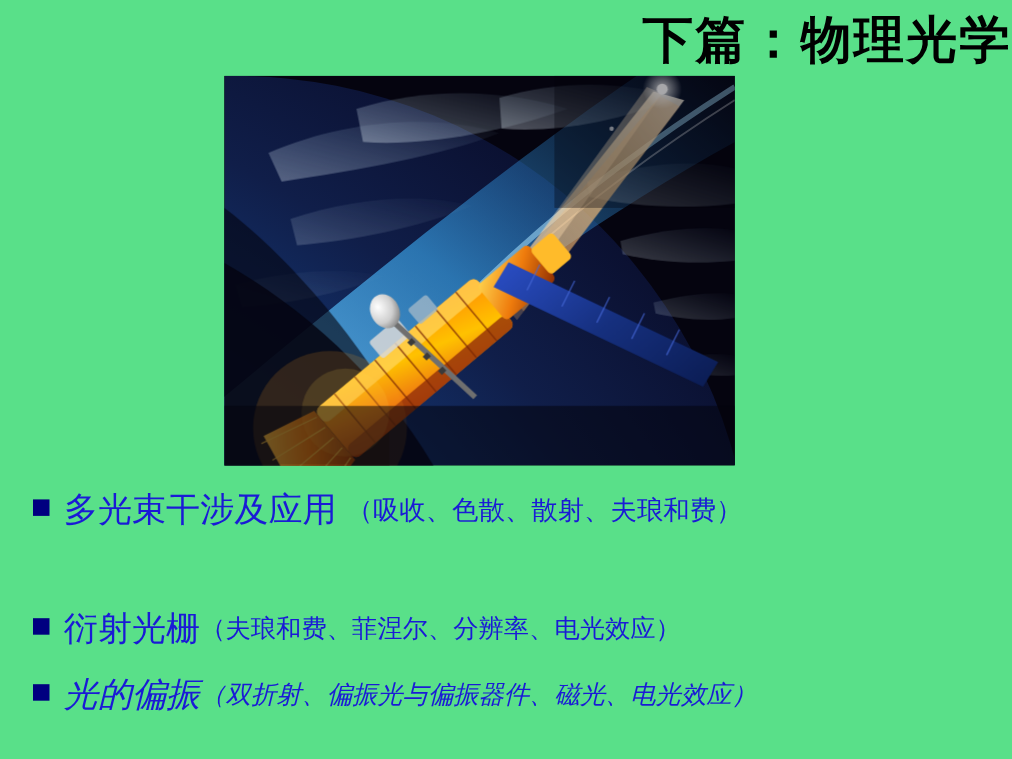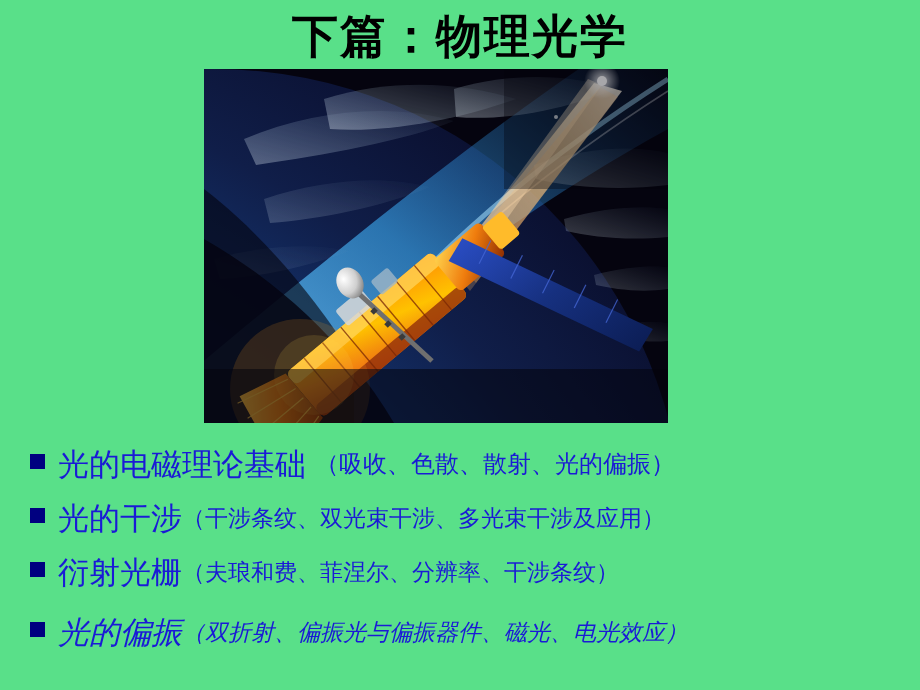--- a/index.html
+++ b/index.html
@@ -14,21 +14,21 @@
     overflow: hidden;
     position: relative;
   }
 
   
   #slide-title {
     position: absolute;
     left: 0;
     top: 8px;
     width: 920px;
-    text-align: center;
+    text-align: right;
     color: #000000;
     font-family: "DejaVu Sans", "Liberation Sans", sans-serif;
     font-weight: bold;
     font-size: 46px;
     line-height: 56px;
     letter-spacing: 2px;
     white-space: nowrap;
   }
 
   
@@ -245,28 +245,25 @@
     <circle cx="352" cy="48" r="2" fill="#ffffff" opacity="0.7"></circle>
 
     <rect x="0" y="300" width="464" height="54" fill="#04040c" opacity="0.55"></rect>
     <rect x="300" y="0" width="164" height="120" fill="#03030b" opacity="0.35"></rect>
   </svg>
 </div>
 
 <div id="topic-list">
 
   <div class="topic-row" id="row-0">
-    <span class="bullet-marker"></span><span class="topic-main">光的电磁理论基础</span><span class="topic-gap"></span><span class="topic-sub">（吸收、色散、散射、光的偏振）</span>
+    <span class="bullet-marker"></span><span class="topic-main">多光束干涉及应用</span><span class="topic-gap"></span><span class="topic-sub">（吸收、色散、散射、夫琅和费）</span>
   </div>
 
-  <div class="topic-row" id="row-1">
-    <span class="bullet-marker"></span><span class="topic-main">光的干涉</span><span class="topic-sub">（干涉条纹、双光束干涉、多光束干涉及应用）</span>
-  </div>
 
   <div class="topic-row" id="row-2">
-    <span class="bullet-marker"></span><span class="topic-main">衍射光栅</span><span class="topic-sub">（夫琅和费、菲涅尔、分辨率、干涉条纹）</span>
+    <span class="bullet-marker"></span><span class="topic-main">衍射光栅</span><span class="topic-sub">（夫琅和费、菲涅尔、分辨率、电光效应）</span>
   </div>
 
   <div class="topic-row" id="row-3">
     <span class="bullet-marker"></span><span class="topic-main">光的偏振</span><span class="topic-sub">（双折射、偏振光与偏振器件、磁光、电光效应）</span>
   </div>
 
 </div>
 
 </body></html>

